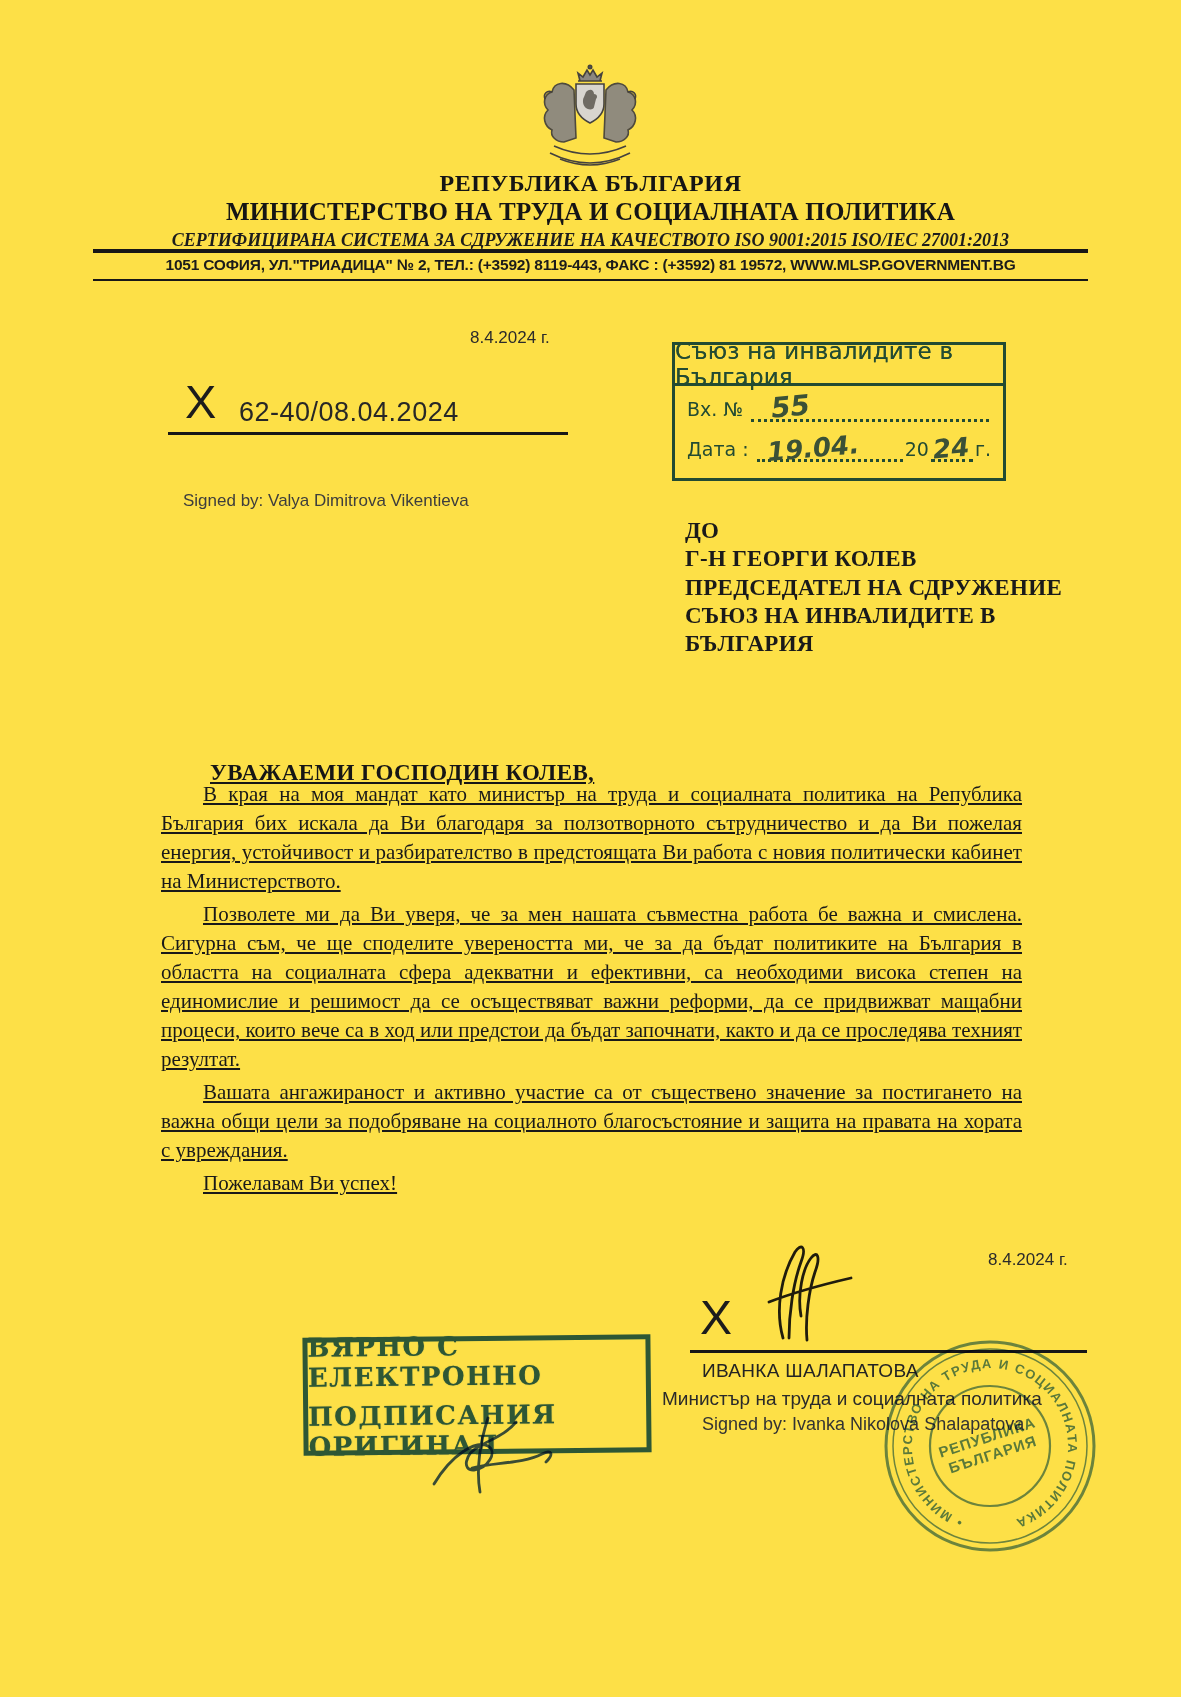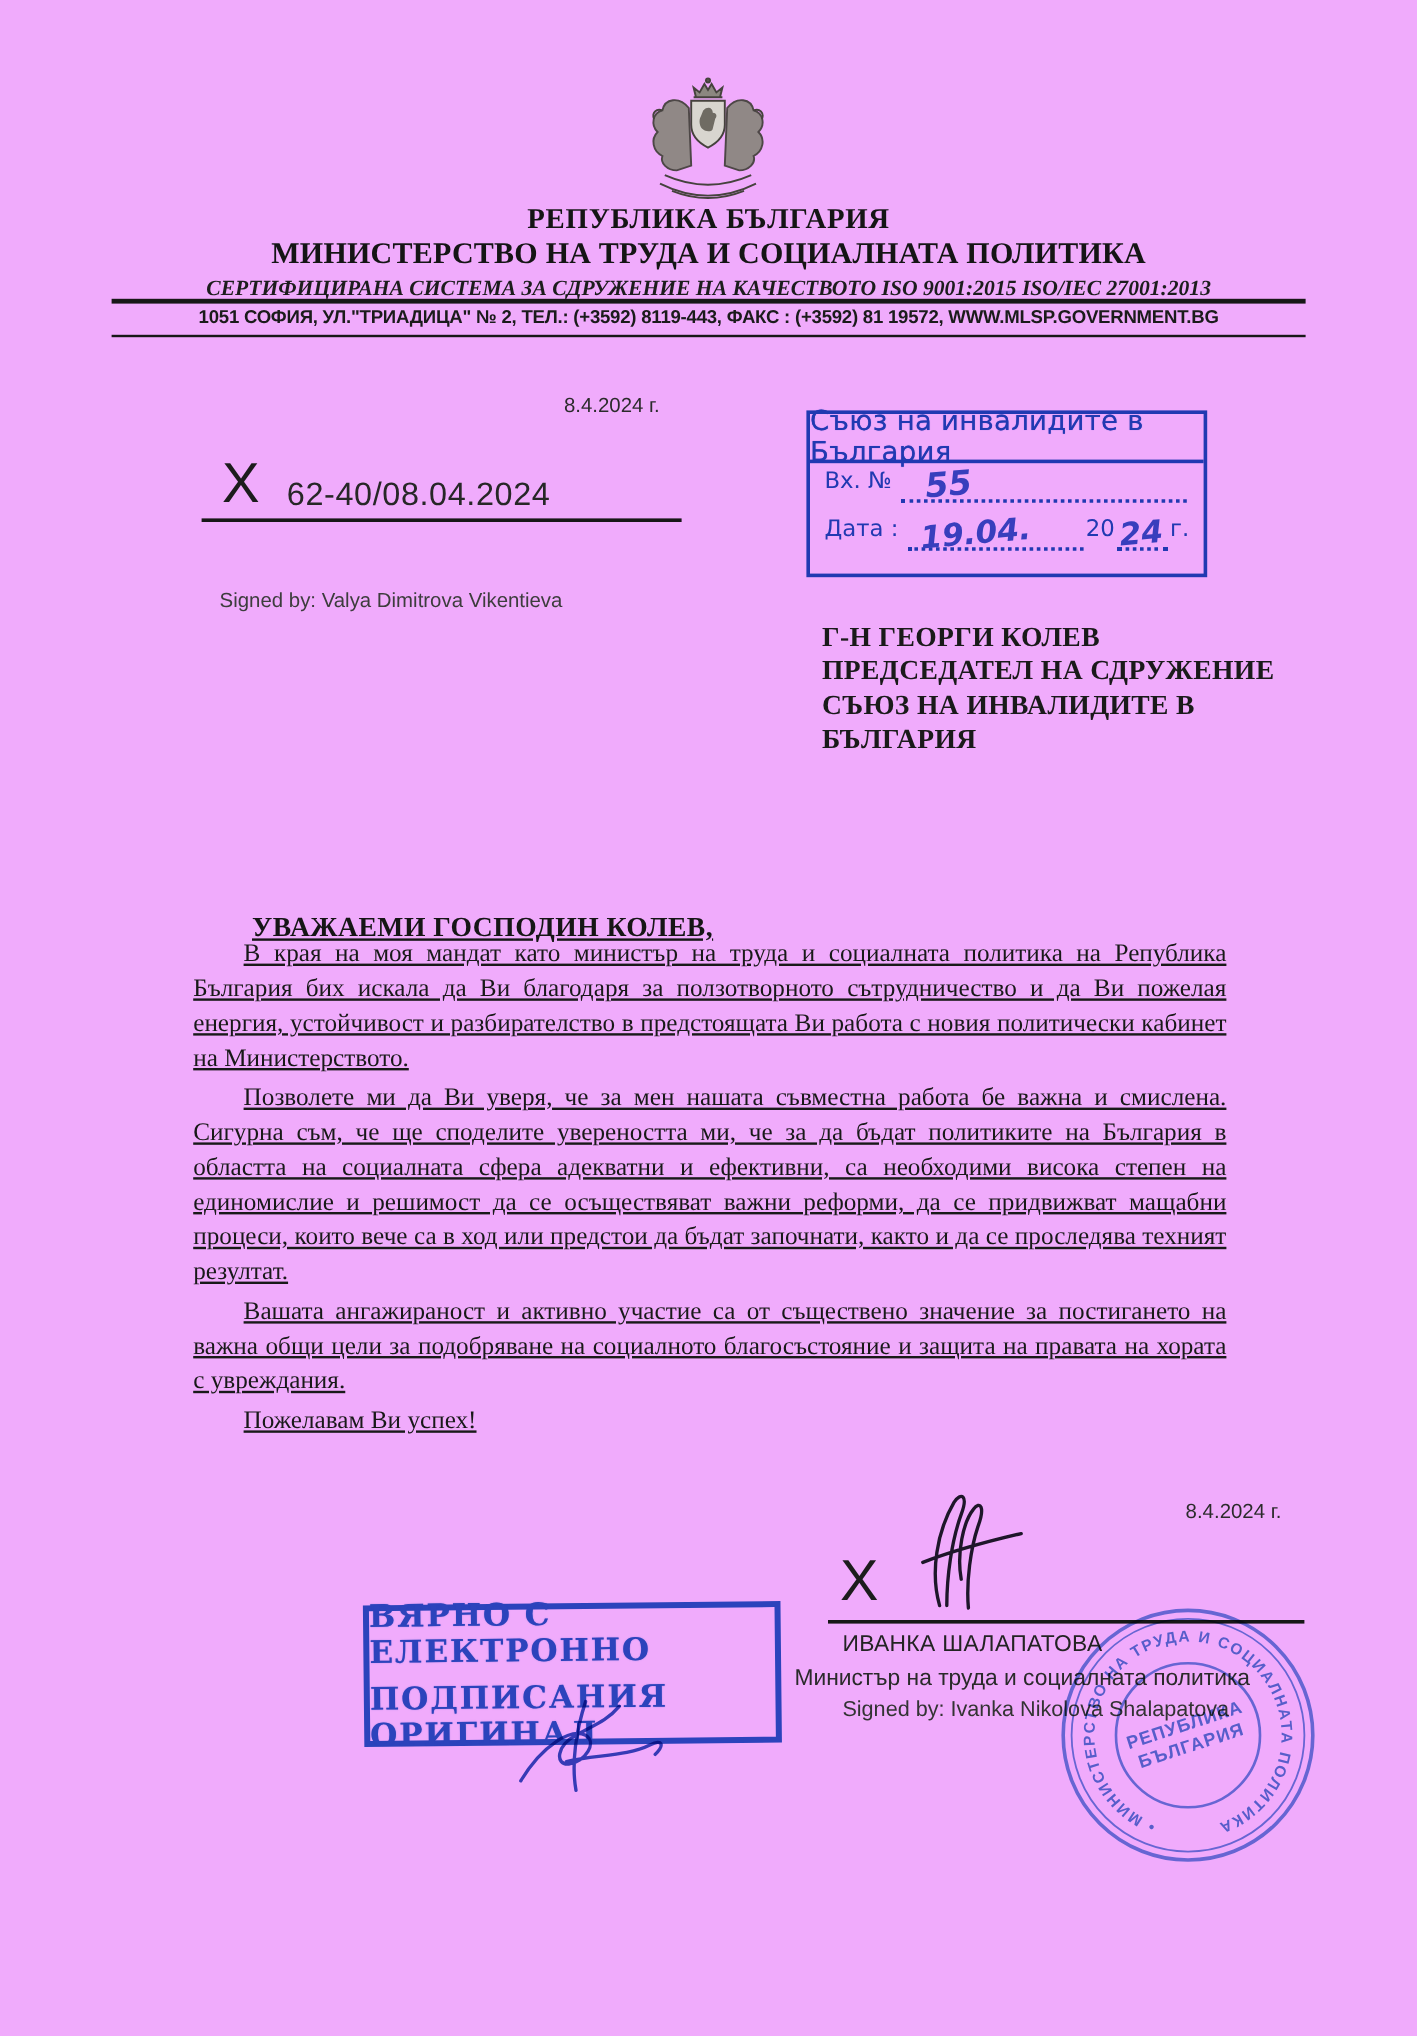--- a/index.html
+++ b/index.html
@@ -1,36 +1,36 @@
 <!DOCTYPE html>
 <html><head>
 <meta charset="utf-8">
 <style>
   html,body{margin:0;padding:0;background:#dedede;}
-  .page{position:relative;width:1181px;height:1697px;margin:0 auto;background:#f0abfc;
+  .page{position:relative;width:1181px;height:1697px;margin:0 auto;background:#fde047;
         font-family:"Liberation Serif",serif;color:#1c1c1c;overflow:hidden;}
   .abs{position:absolute;}
   .ctr{left:0;right:0;text-align:center;}
   .hdr-rep{top:170px;font:700 24px "Liberation Serif",serif;letter-spacing:.6px;color:#151515;}
   .hdr-min{top:198px;font:700 25px "Liberation Serif",serif;letter-spacing:.2px;color:#151515;}
   .hdr-cert{top:230px;font:italic 700 18px "Liberation Serif",serif;color:#1d1d1d;}
   .rule{position:absolute;background:#171717;}
   .hdr-addr{top:256px;font:700 15.5px "Liberation Sans",sans-serif;letter-spacing:-.2px;color:#1b1b1b;}
   .date{font:400 17px "Liberation Sans",sans-serif;color:#2b2b2b;}
   .refmark{left:185px;top:374px;font:400 47px "Liberation Sans",sans-serif;color:#1c1c1c;}
   .refnum{left:239px;top:397px;font:400 27px "Liberation Sans",sans-serif;letter-spacing:.5px;color:#272727;}
   .signed-top{left:183px;top:491px;font:400 17px "Liberation Sans",sans-serif;color:#3d3d3d;}
   
   .receipt{left:672px;top:342px;width:328px;border:3px solid #2355b4;color:#2355b4;
            font-family:"DejaVu Sans",sans-serif;mix-blend-mode:multiply;background:transparent;}
   .receipt-title{height:38px;display:flex;align-items:center;justify-content:center;
                  border-bottom:3px solid #2355b4;font-size:23px;letter-spacing:.2px;
                  text-shadow:0 0 .6px rgba(35,85,180,.8);}
   .receipt-body{padding:4px 12px 8px 12px;}
-  .r-row{display:flex;align-items:flex-start;font-size:19px;height:40px;position:relative;}
+  .r-row{display:flex;align-items:center;font-size:19px;height:40px;position:relative;}
   .r-lbl{padding-bottom:2px;white-space:nowrap;}
   .leader{flex:1;border-bottom:3px dotted #2355b4;margin:0 2px 6px 8px;position:relative;height:26px;}
   .leader.small{flex:0 0 42px;margin-left:2px;}
   .hand{position:absolute;bottom:-4px;left:20px;color:#3b5cc0;white-space:nowrap;
         font:italic 700 28px "DejaVu Sans",sans-serif;transform:rotate(-5deg);}
   .hand.date-v{left:10px;font-size:26px;}
   .hand.year-v{left:2px;font-size:26px;}
   .recipient{left:685px;top:517px;font:700 23px "Liberation Serif",serif;line-height:28.3px;letter-spacing:.3px;color:#1a1a1a;}
   .salutation{left:210px;top:760px;font:700 23px "Liberation Serif",serif;letter-spacing:.4px;color:#161616;text-decoration:underline;}
   .body-text{left:161px;top:780px;width:861px;font:400 21px "Liberation Serif",serif;
@@ -102,20 +102,21 @@
     </div>
   </div>
 
   <div class="abs refmark">X</div>
   <div class="abs refnum">62-40/08.04.2024</div>
   <div class="rule" style="left:168px;top:432px;width:400px;height:3px;"></div>
 
   <div class="abs signed-top">Signed by: Valya Dimitrova Vikentieva</div>
 
   <div class="abs recipient">
+    <div>ДО</div>
     <div>Г-Н ГЕОРГИ КОЛЕВ</div>
     <div>ПРЕДСЕДАТЕЛ НА СДРУЖЕНИЕ</div>
     <div>СЪЮЗ НА ИНВАЛИДИТЕ В</div>
     <div>БЪЛГАРИЯ</div>
   </div>
 
   <div class="abs salutation">УВАЖАЕМИ ГОСПОДИН КОЛЕВ,</div>
   <div class="abs body-text">
     <p>В края на моя мандат като министър на труда и социалната политика на Република България бих искала да Ви благодаря за ползотворното сътрудничество и да Ви пожелая енергия, устойчивост и разбирателство в предстоящата Ви работа с новия политически кабинет на Министерството.</p>
     <p>Позволете ми да Ви уверя, че за мен нашата съвместна работа бе важна и смислена. Сигурна съм, че ще споделите увереността ми, че за да бъдат политиките на България в областта на социалната сфера адекватни и ефективни, са необходими висока степен на единомислие и решимост да се осъществяват важни реформи, да се придвижват мащабни процеси, които вече са в ход или предстои да бъдат започнати, както и да се проследява техният резултат.</p>

